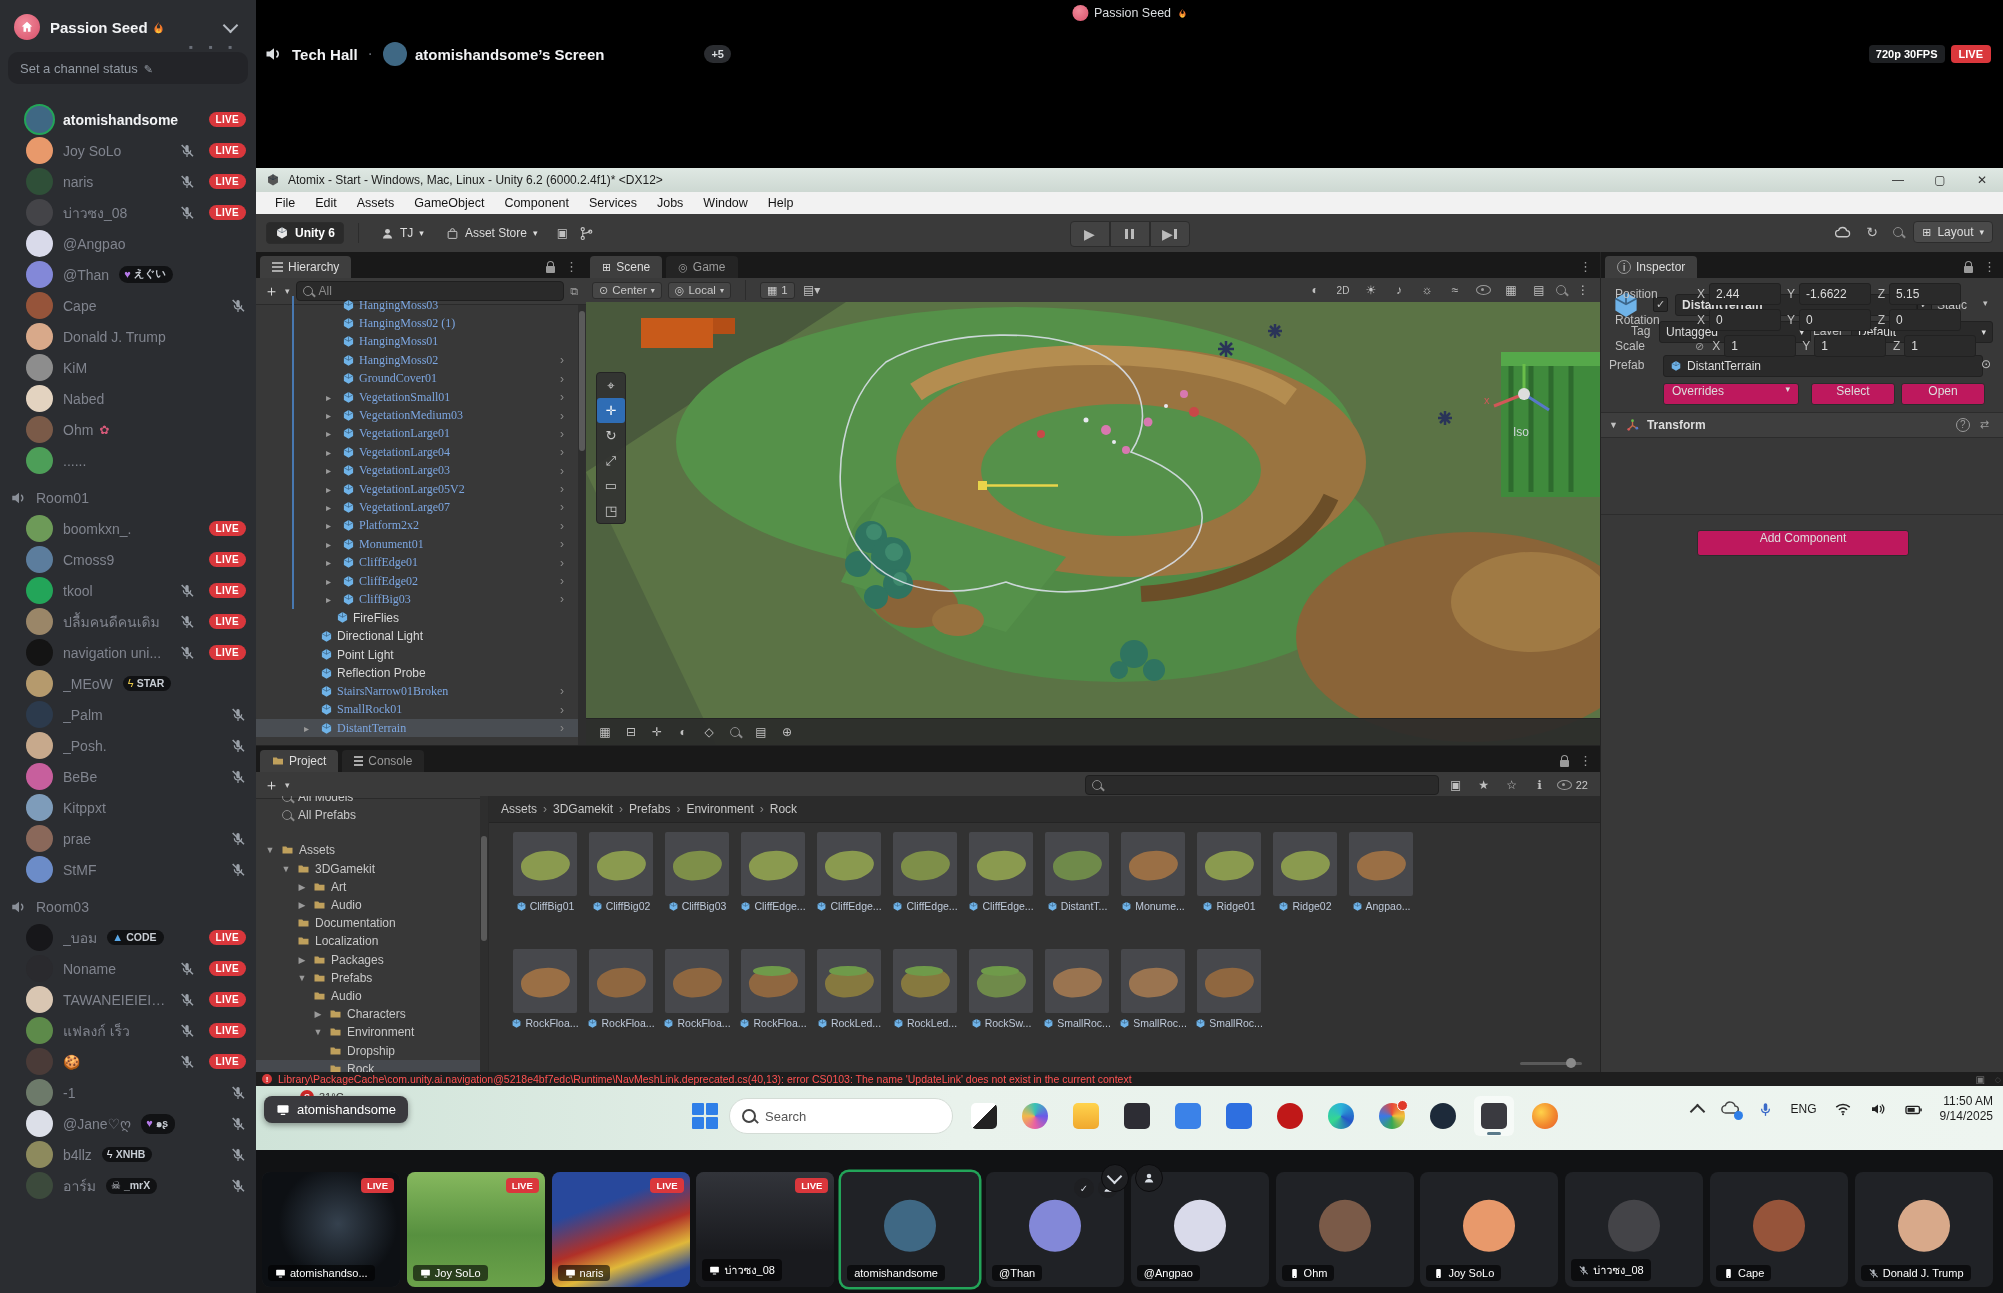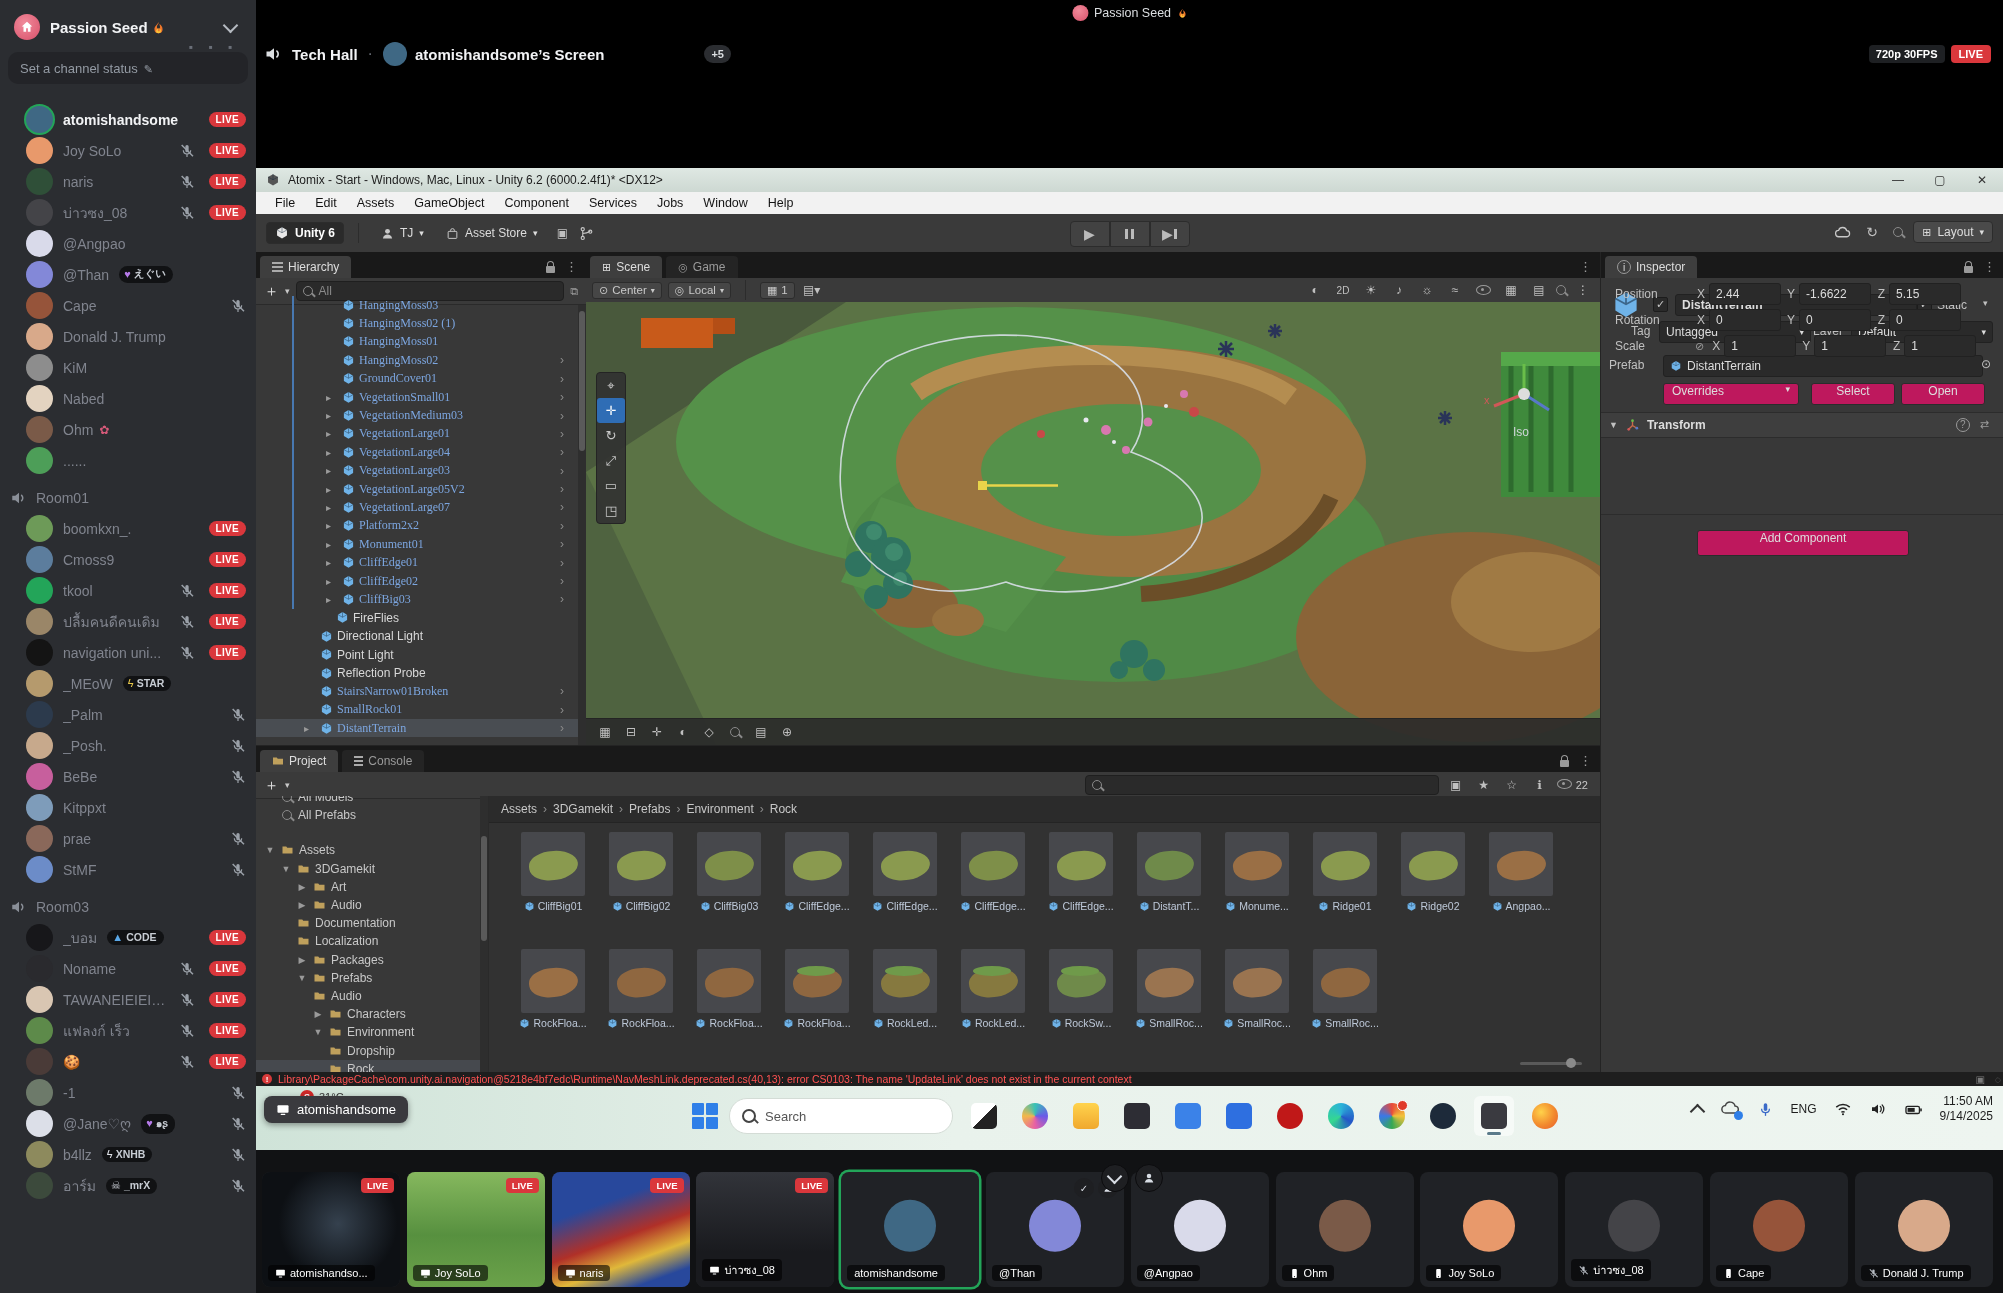--- a/index.html
+++ b/index.html
@@ -127,21 +127,21 @@
   .prow{height:18.2px;display:flex;align-items:center;gap:4px;font-size:12px;color:#c8c8c8;white-space:nowrap;}
   .prow.gap{margin-top:17px;}
   .prow.sel{background:#46494e;}
   .t-d0{padding-left:8px;}.t-d1{padding-left:24px;}.t-d2{padding-left:40px;}.t-d3{padding-left:56px;}.t-d4{padding-left:72px;}
   .parr{width:12px;color:#9a9a9a;font-size:9px;text-align:center;}
   .pfold{width:15px;height:12px;flex:0 0 auto;}
   #pgrid{position:absolute;left:233px;top:50px;right:0;bottom:0;background:#323232;overflow:hidden;}
   #crumbs{height:26px;background:#2b2b2b;border-bottom:1px solid #242424;display:flex;align-items:center;gap:6px;padding-left:12px;color:#c8c8c8;font-size:12px;}
   .crumb{display:flex;align-items:center;gap:6px;}
   .crumb:not(:last-child):after{content:"›";color:#8a8a8a;}
-  .grid-row{position:absolute;left:32px;display:flex;gap:24px;}
+  .grid-row{position:absolute;left:24px;display:flex;gap:12px;}
   .cell{width:64px;display:flex;flex-direction:column;align-items:center;}
   .thumb{width:64px;height:64px;background:#47484c;border-radius:2px;position:relative;overflow:hidden;}
   .blob{position:absolute;left:12%;top:30%;width:76%;height:45%;border-radius:45% 55% 50% 50%;transform:rotate(-8deg);}
   .moss{position:absolute;left:18%;top:26%;width:60%;height:16%;border-radius:50%;background:#6f9a4a;}
   .tlabel{margin-top:4px;display:flex;align-items:center;gap:3px;color:#bdc8d8;font-size:10.5px;white-space:nowrap;max-width:86px;overflow:hidden;}
   .tlabel svg{flex:0 0 auto;}
   #pslider{position:absolute;right:18px;bottom:8px;width:62px;height:3px;background:#5a5a5a;border-radius:2px;}
   #pslider i{position:absolute;left:46px;top:-4px;width:10px;height:10px;border-radius:50%;background:#8a8a8a;}
   
   #ustatus{position:absolute;left:0;top:904px;width:1747px;height:14px;background:#1e1e1e;display:flex;align-items:center;gap:6px;padding-left:6px;font-size:10.5px;color:#ff5252;white-space:nowrap;overflow:hidden;}
@@ -1281,21 +1281,21 @@
         <span style="font-size:9px">▾</span>
         <span style="flex:1"></span>
         <span class="srch" style="flex:0 0 340px">
             <span class="mag"></span>
             <span></span>
           </span>
         <span class="sico">▣</span>
         <span class="sico">★</span>
         <span class="sico">☆</span>
         <span class="sico">ℹ</span>
-        <span style="display:flex;gap:4px;color:#c8c8c8;font-size:11px;margin-right:4px">
+        <span style="display:flex;align-items:center;gap:4px;color:#c8c8c8;font-size:11px;margin-right:4px">
             <span class="eye"></span>
             <span>22</span>
           </span>
       </div>
       <div id="ptree">
         <div style="margin-top:-8px">
 
             <div class="prow t-d1">
 
               <span class="mag" style="margin:0 2px"></span>

